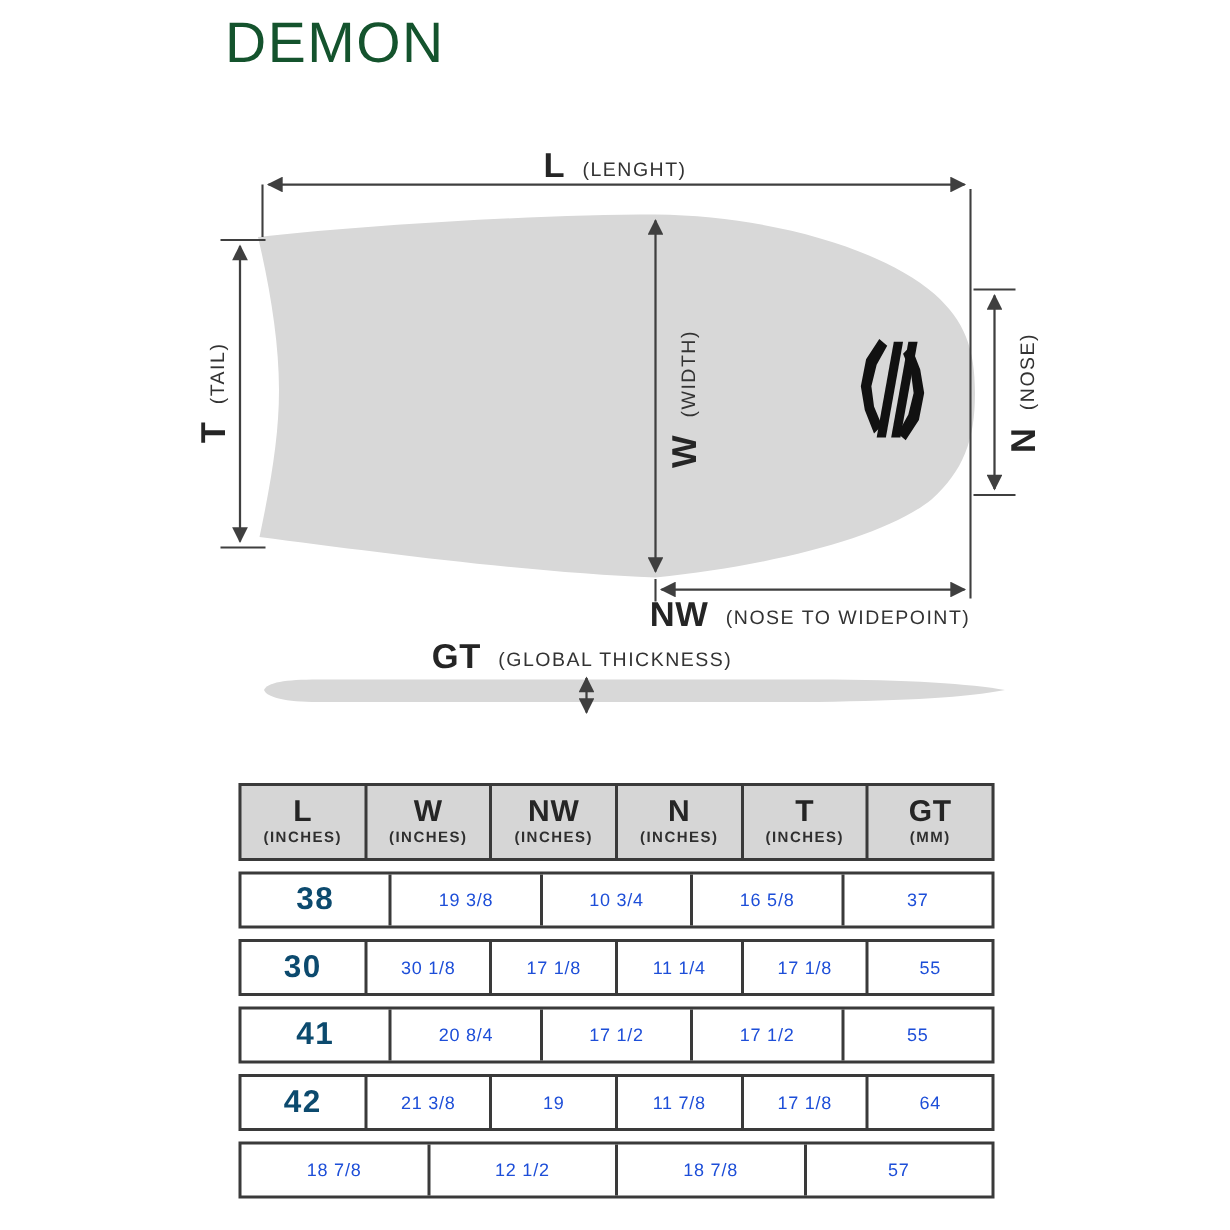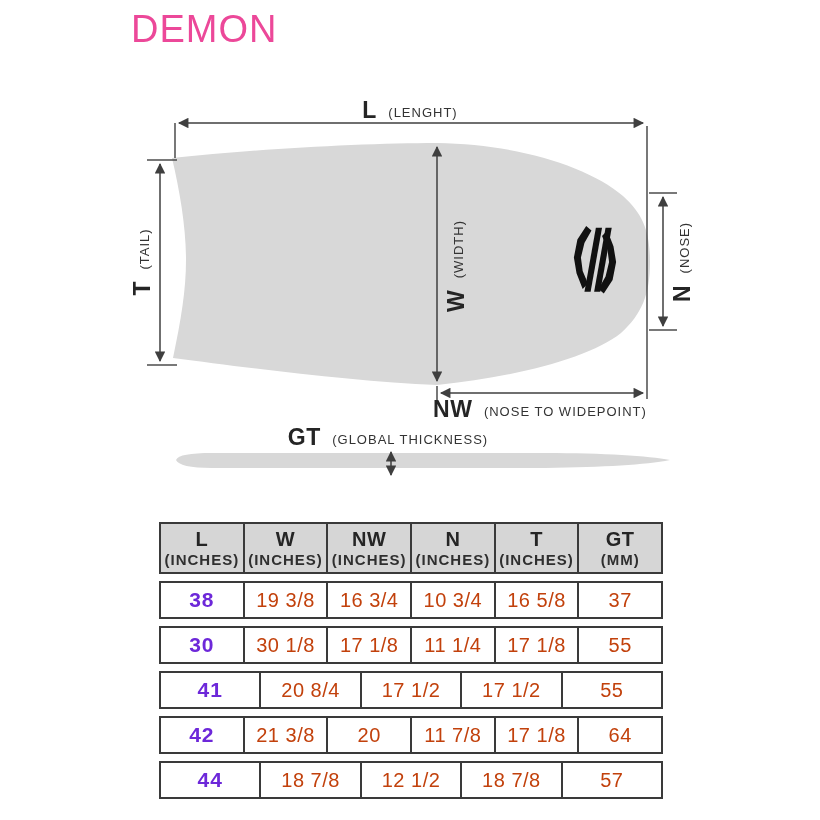--- a/index.html
+++ b/index.html
@@ -2,22 +2,22 @@
 <html><head>
 <meta charset="utf-8">
 <style>
   html,body{margin:0;padding:0;}
   body{
     width:820px;height:820px;position:relative;background:#ffffff;
     font-family:"Liberation Sans",sans-serif;color:#2e2e2e;overflow:hidden;
   }
   
   .page-title{
-    position:absolute;left:131px;top:8px;margin:0;
-    font-size:38px;font-weight:400;letter-spacing:1px;color:#ec4899;
+    position:absolute;left:150px;top:8px;margin:0;
+    font-size:38px;font-weight:400;letter-spacing:1px;color:#14532d;
   }
   
   .diagram{position:absolute;left:0;top:85px;width:820px;height:400px;}
   .dim-line{stroke:#3f3f3f;stroke-width:1.5;fill:none;}
   .ext-line{stroke:#3f3f3f;stroke-width:1.4;fill:none;}
   .dim-big{font-size:23px;font-weight:700;fill:#252525;letter-spacing:.5px;}
   .dim-small{font-size:13px;font-weight:400;fill:#333;letter-spacing:1px;}
   .board{fill:#d8d8d8;}
   .profile{fill:#d8d8d8;}
   .logo{fill:#111;}
@@ -27,23 +27,23 @@
     display:flex;box-sizing:border-box;border:2px solid #3a3a3a;background:#fff;
   }
   .thead{height:52px;background:#d6d6d6;}
   .trow{height:38px;margin-top:7px;}
   .tcell{
     flex:1;display:flex;flex-direction:column;align-items:center;justify-content:center;
     border-right:2px solid #3a3a3a;box-sizing:border-box;line-height:1.05;
   }
   .tcell:last-child{border-right:none;}
   .col-abbr{font-size:20px;font-weight:700;color:#252525;letter-spacing:.5px;}
-  .col-unit{font-size:15px;font-weight:700;color:#2f2f2f;letter-spacing:1px;margin-top:2px;}
-  .val{font-size:20px;color:#c2410c;letter-spacing:.5px;}
-  .val-size{font-size:21px;font-weight:700;color:#6d28d9;letter-spacing:1px;}
+  .col-unit{font-size:10px;font-weight:700;color:#2f2f2f;letter-spacing:1px;margin-top:2px;}
+  .val{font-size:12px;color:#1d4ed8;letter-spacing:.5px;}
+  .val-size{font-size:21px;font-weight:700;color:#0c4a6e;letter-spacing:1px;}
 </style>
 </head>
 <body>
 
 <h1 class="page-title">DEMON</h1>
 
 <svg class="diagram" viewBox="0 85 820 400" width="820" height="400" xmlns="http://www.w3.org/2000/svg">
   <defs>
     <marker id="arr" viewBox="0 0 10 10" refX="9" refY="5" markerWidth="8.5" markerHeight="7" orient="auto-start-reverse">
       <path d="M0,0 L10,5 L0,10 Z" fill="#3f3f3f"></path>
@@ -135,23 +135,20 @@
   </div>
 
   <div class="trow">
     <div class="tcell">
         <span class="val val-size">38</span>
       </div>
     <div class="tcell">
         <span class="val">19 3/8</span>
       </div>
     <div class="tcell">
-        <span class="val">16 3/4</span>
-      </div>
-    <div class="tcell">
         <span class="val">10 3/4</span>
       </div>
     <div class="tcell">
         <span class="val">16 5/8</span>
       </div>
     <div class="tcell">
         <span class="val">37</span>
       </div>
   </div>
 
@@ -195,38 +192,35 @@
   </div>
 
   <div class="trow">
     <div class="tcell">
         <span class="val val-size">42</span>
       </div>
     <div class="tcell">
         <span class="val">21 3/8</span>
       </div>
     <div class="tcell">
-        <span class="val">20</span>
+        <span class="val">19</span>
       </div>
     <div class="tcell">
         <span class="val">11 7/8</span>
       </div>
     <div class="tcell">
         <span class="val">17 1/8</span>
       </div>
     <div class="tcell">
         <span class="val">64</span>
       </div>
   </div>
 
   <div class="trow">
     <div class="tcell">
-        <span class="val val-size">44</span>
-      </div>
-    <div class="tcell">
         <span class="val">18 7/8</span>
       </div>
     <div class="tcell">
         <span class="val">12 1/2</span>
       </div>
     <div class="tcell">
         <span class="val">18 7/8</span>
       </div>
     <div class="tcell">
         <span class="val">57</span>

